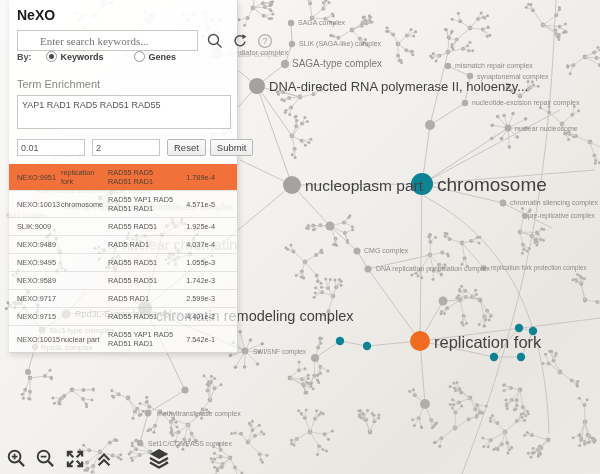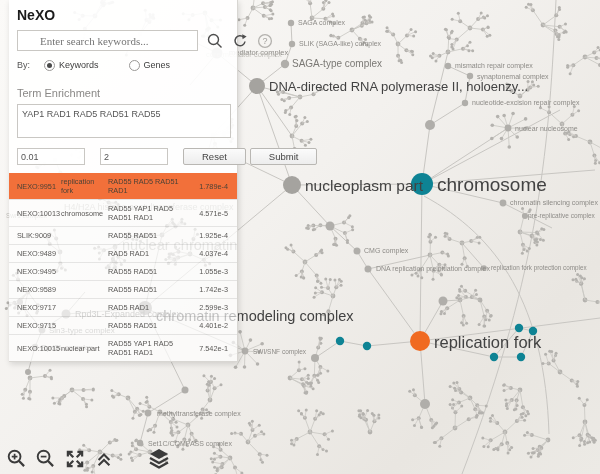--- a/index.html
+++ b/index.html
@@ -16,40 +16,40 @@
     box-shadow:1px 2px 6px rgba(0,0,0,.14);
   }
   .panel-top{background:rgba(255,255,255,.90);padding:7px 8px 0 8px;}
   .title{font-size:14px;font-weight:bold;color:#1b1b1b;margin-bottom:7px;}
   .search-row{display:flex;align-items:center;}
   .search-row input{
     width:136px;height:17px;border:1px solid #c9c7c3;background:rgba(255,255,255,.85);
     font-size:11px;color:#444;padding:1px 22px;outline:none;font-family:Liberation Serif, serif;
   }
   .icon-btn{background:none;border:none;padding:0;margin-left:9px;cursor:pointer;line-height:0;}
-  .by-row{display:flex;align-items:flex-start;margin-top:9px;font-size:9px;color:#555;}
+  .by-row{display:flex;align-items:flex-end;font-size:9px;color:#555;font-weight:bold;}
   .radio{width:9px;height:9px;border:1px solid #9a9896;border-radius:50%;display:inline-block;
          margin:0 4px 0 14px;position:relative;background:#fff;}
   .radio .rdot{position:absolute;left:2px;top:2px;width:5px;height:5px;border-radius:50%;background:#4a4a4a;}
   .rlabel{color:#3c3c3c;}
   .te-heading{font-size:11px;color:#8a8886;margin-top:16px;margin-bottom:5px;}
   textarea{
     width:204px;height:24px;resize:none;border:1px solid #c9c7c3;background:rgba(255,255,255,.8);
     font-size:9px;color:#555;padding:4px;outline:none;font-family:inherit;
   }
   .controls-row{display:flex;align-items:center;margin:6px 0 0 0;padding-bottom:8px;}
   .small-input{width:60px;height:13px;border:1px solid #c9c7c3;background:rgba(255,255,255,.85);
-     font-size:9px;color:#555;padding:1px 3px;margin-right:15px;outline:none;font-family:inherit;}
+     font-size:9px;color:#555;padding:1px 3px;margin-right:7px;outline:none;font-family:inherit;}
   .btn{font-size:9.5px;color:#444;background:linear-gradient(#fbfbfb,#ededed);
-     border:1px solid #b9b7b3;border-radius:2px;padding:2px 18px;margin-right:4px;cursor:pointer;
+     border:1px solid #b9b7b3;border-radius:2px;padding:2px 6px;margin-right:4px;cursor:pointer;
      font-family:inherit;}
   
   .results{background:rgba(255,255,255,.68);}
   .rrow{display:grid;grid-template-columns:44px 47px 1fr 40px;align-items:center;
-     padding:4px 9px 4px 8px;font-size:7.3px;color:#5a5856;border-top:1px solid rgba(0,0,0,.09);
+     padding:4px 22px 4px 8px;font-size:7.3px;color:#5a5856;border-top:1px solid rgba(0,0,0,.09);
      cursor:pointer;}
   .rrow:first-child{border-top:none;}
   .rrow.hl{background:#f2703a;color:#4d4236;border-top:none;}
   .rrow .pv{text-align:right;}
   
   .toolbar{position:absolute;left:7px;bottom:5px;z-index:6;display:flex;align-items:center;}
   .tbtn{background:none;border:none;padding:0;margin-right:10px;cursor:pointer;line-height:0;}
   .tbtn.layers{margin-left:25px;}
 </style>
 </head>

